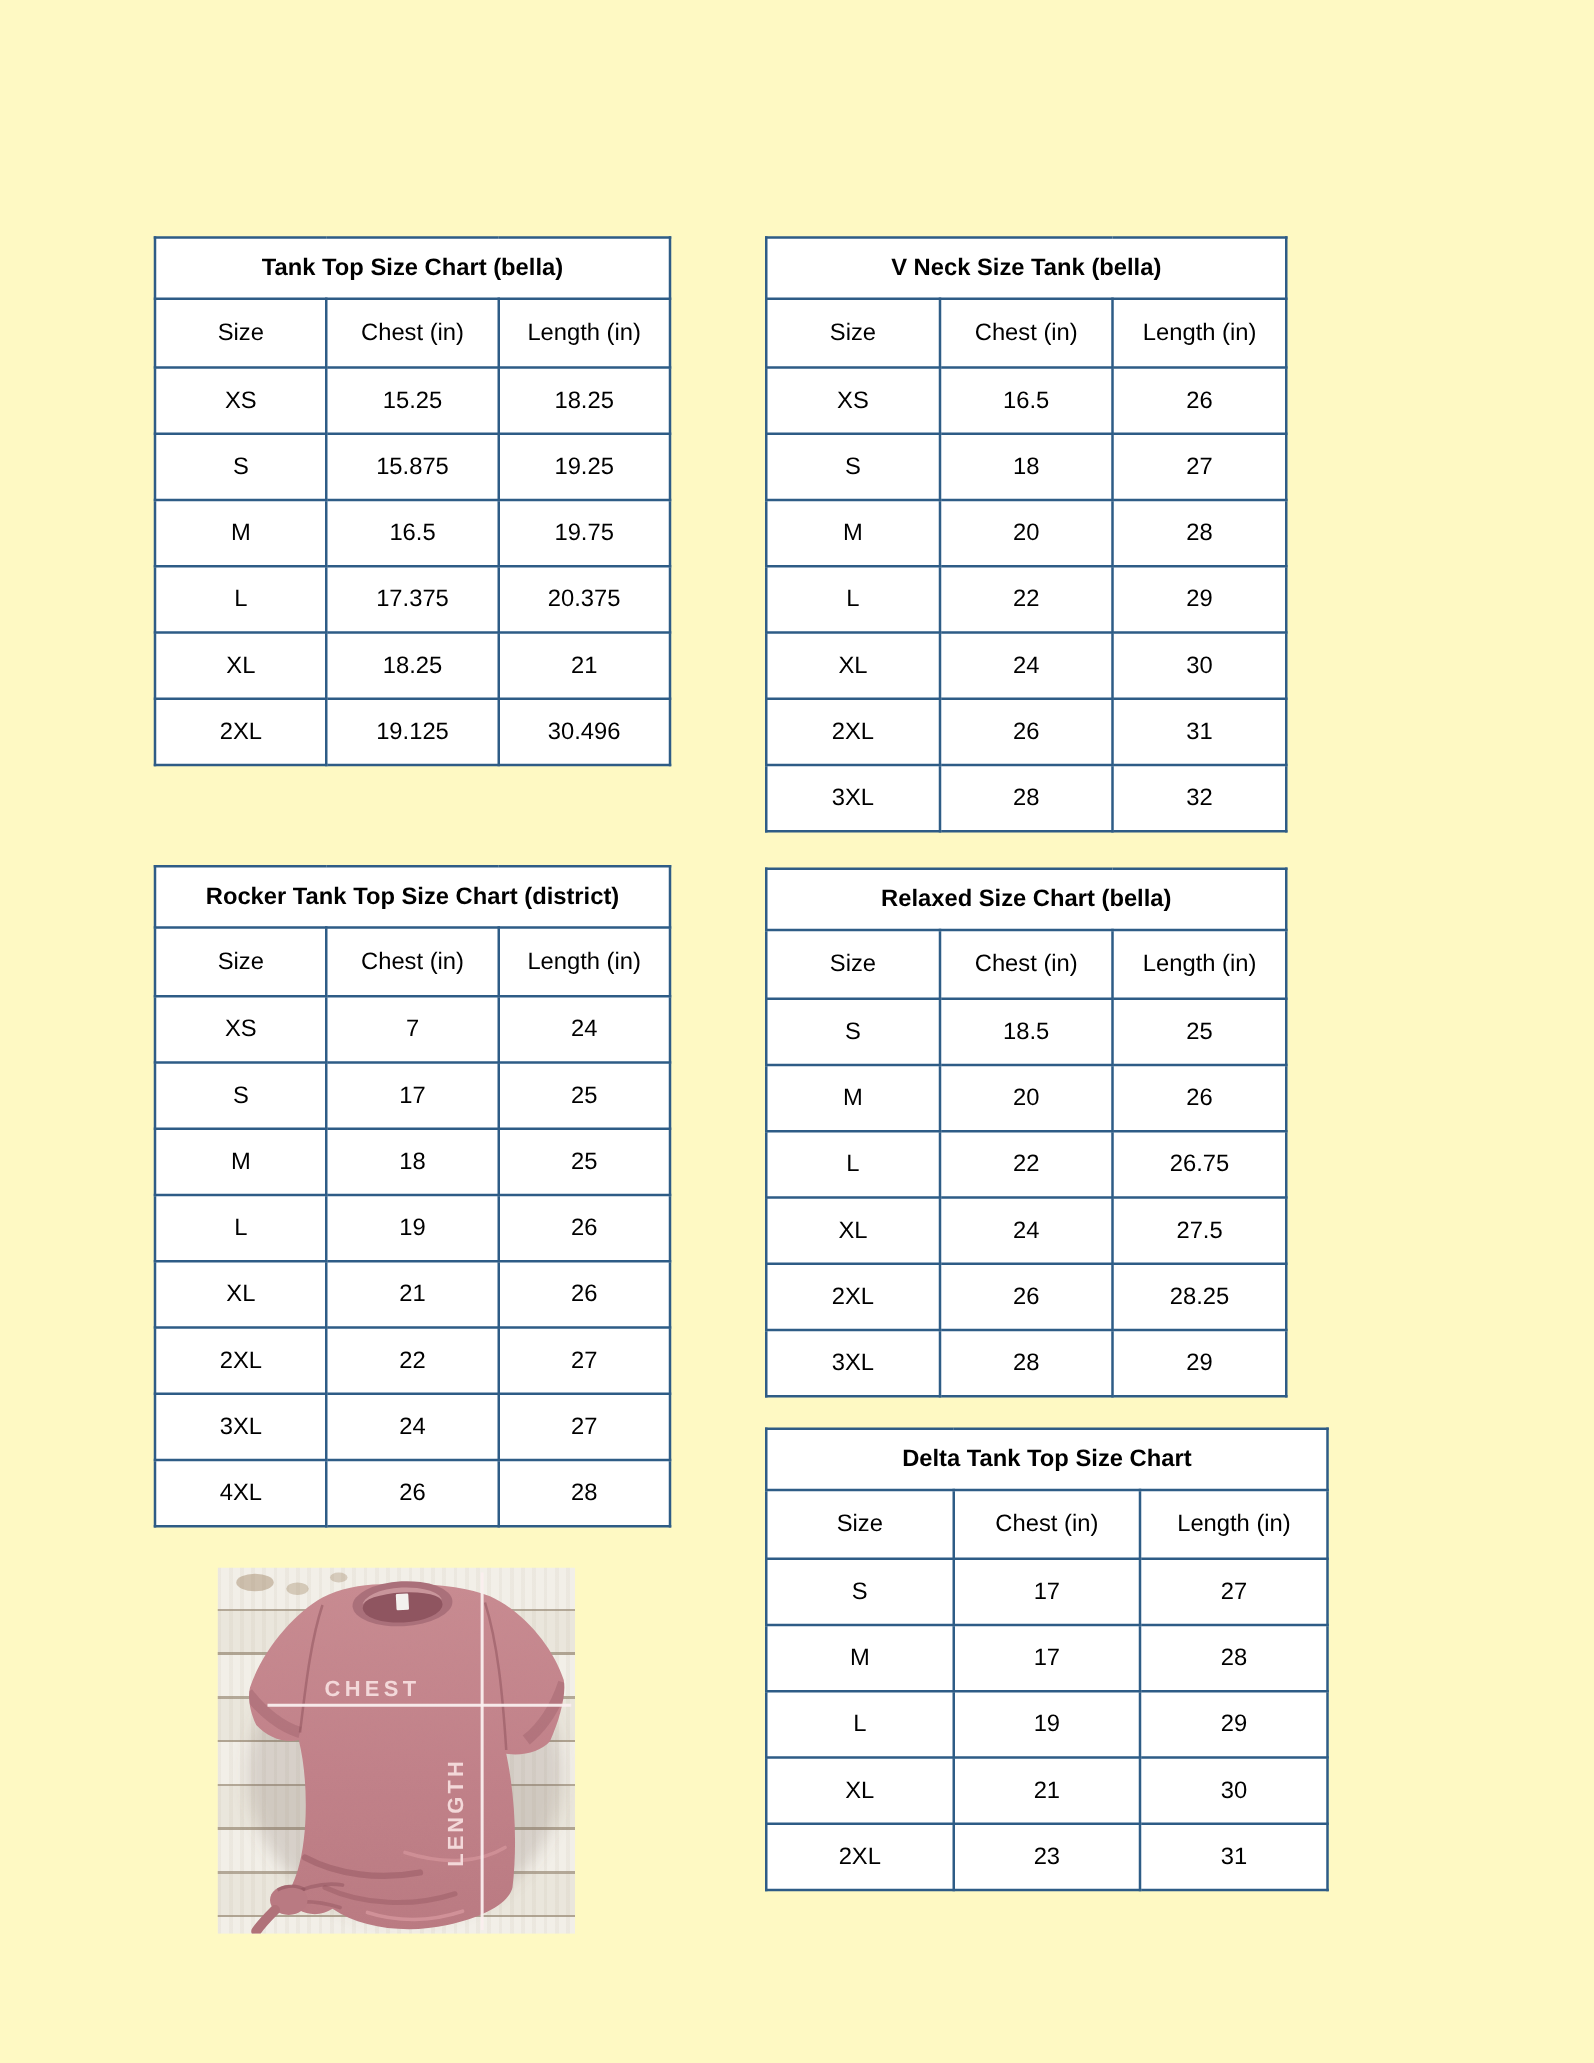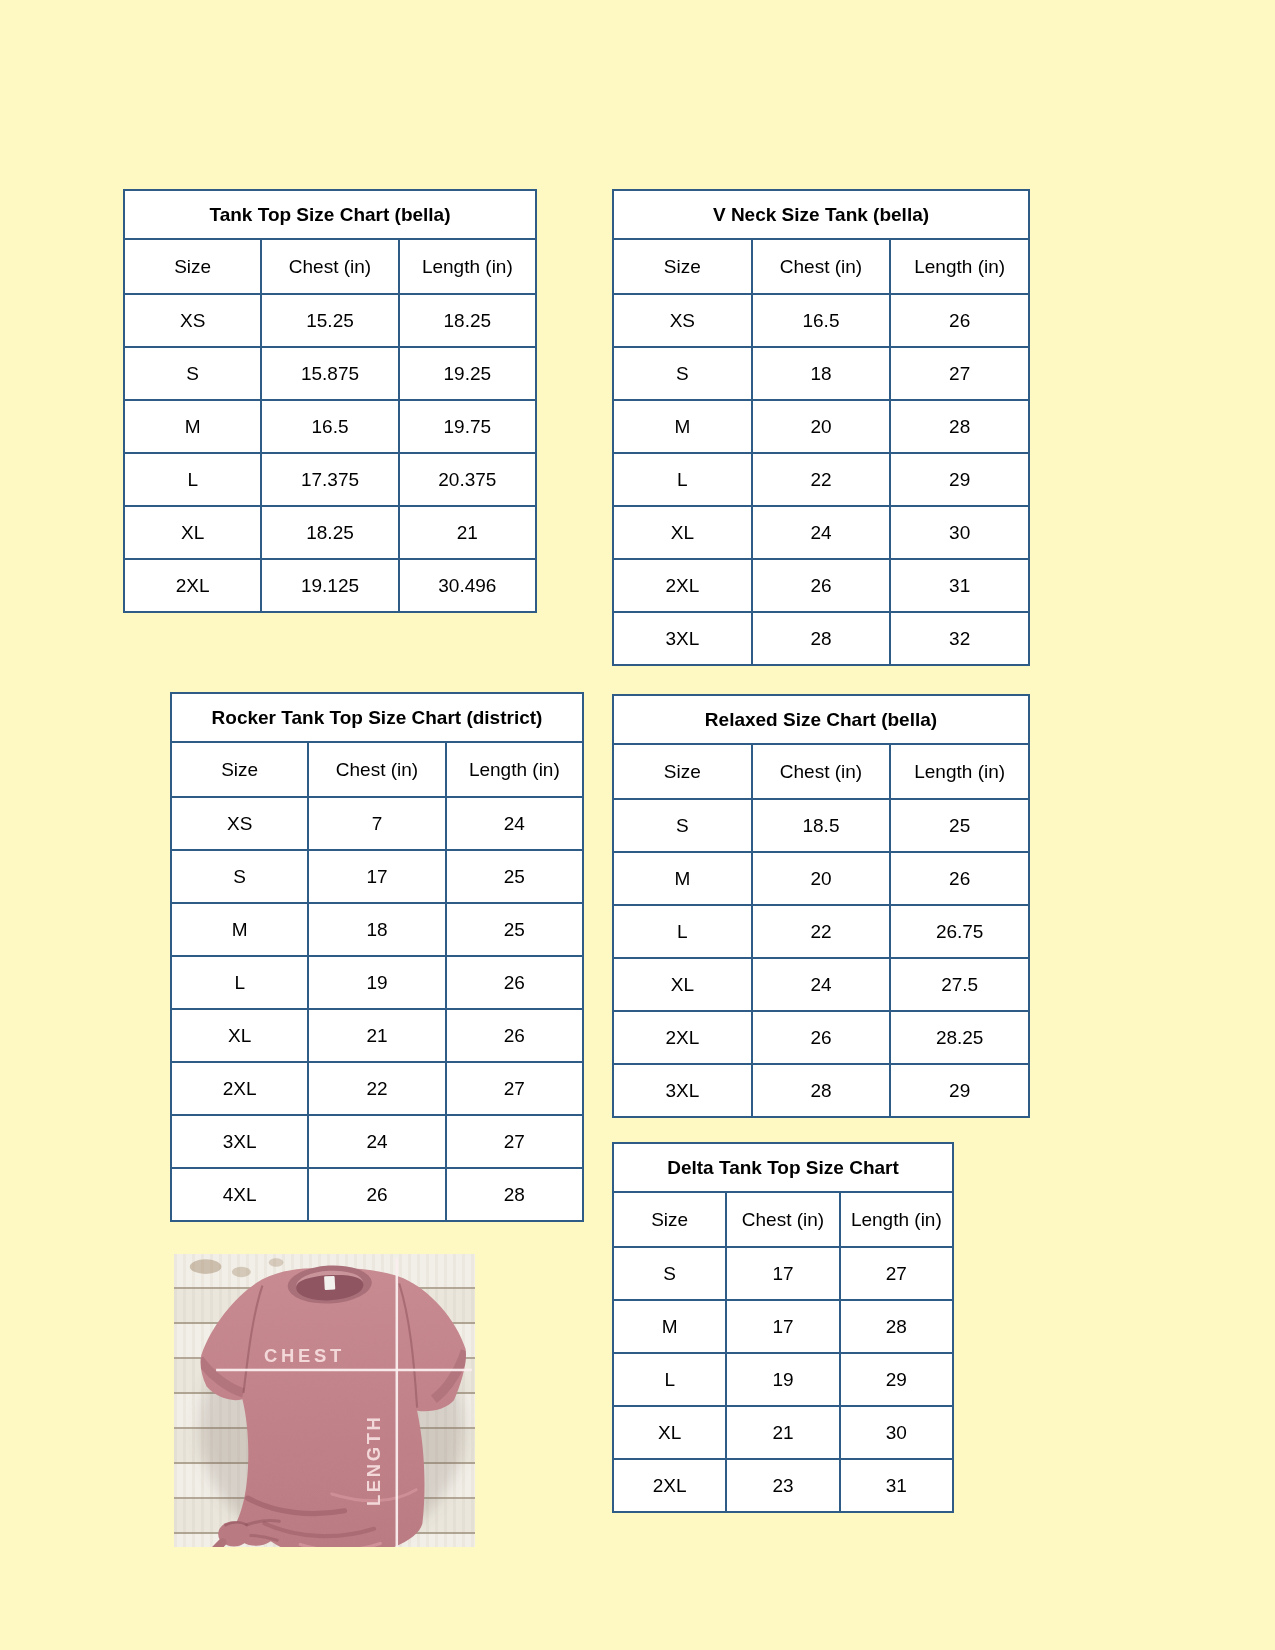--- a/index.html
+++ b/index.html
@@ -7,23 +7,23 @@
     position:relative;
     width:1275px;height:1650px;
     background:#fef9c3;
     font-family:"Liberation Sans",sans-serif;
     overflow:hidden;
   }
   
   .table-wrap{position:absolute;}
   .tw0{left:123px;top:189px;width:414px;}
   .tw1{left:612px;top:189px;width:418px;}
-  .tw2{left:123px;top:692px;width:414px;margin-left:47px;}
+  .tw2{left:123px;top:692px;width:414px;}
   .tw3{left:612px;top:694px;width:418px;}
-  .tw4{left:612px;top:1142px;width:342px;}
+  .tw4{left:612px;top:1142px;width:451px;}
   table.size-table{
     border-collapse:collapse;
     width:100%;
     table-layout:fixed;
     color:#000;
   }
   table.size-table td{
     border:2px solid #2e5c86;
     text-align:center;
     vertical-align:middle;
@@ -37,21 +37,20 @@
     height:47px;
   }
   tr.header-row td{height:53px;}
   tr.data-row td{height:51px;}
   
   .photo{
     position:absolute;
     left:174px;top:1254px;
     width:286px;height:293px;
     overflow:hidden;
-    padding-left:15px;
   }
   .wood{
     position:absolute;inset:0;
     background:
       repeating-linear-gradient(90deg, rgba(160,145,120,.08) 0 3px, rgba(0,0,0,0) 3px 9px),
       repeating-linear-gradient(180deg, rgba(0,0,0,0) 0 33px, rgba(128,110,86,.55) 33px 35px),
       repeating-linear-gradient(180deg, #f2efe8 0 35px, #eae6dc 35px 70px);
   }
   .shirt-svg{position:absolute;inset:0;}
 </style>

